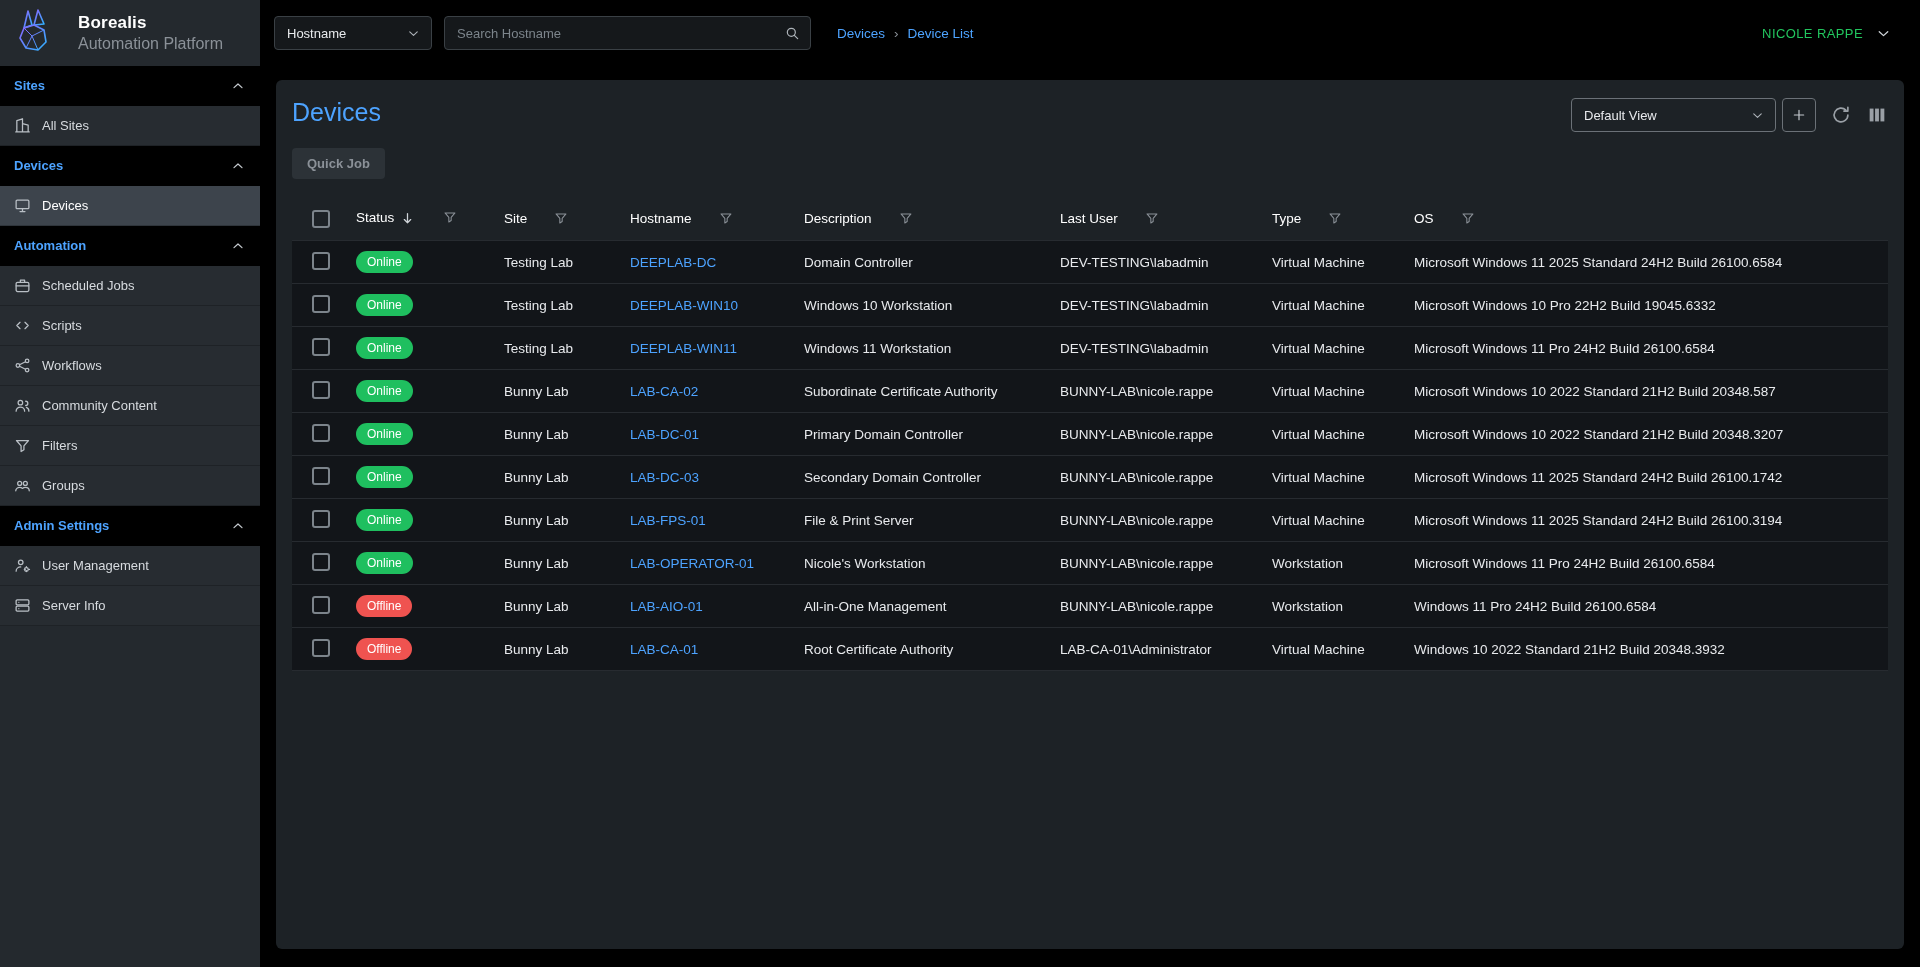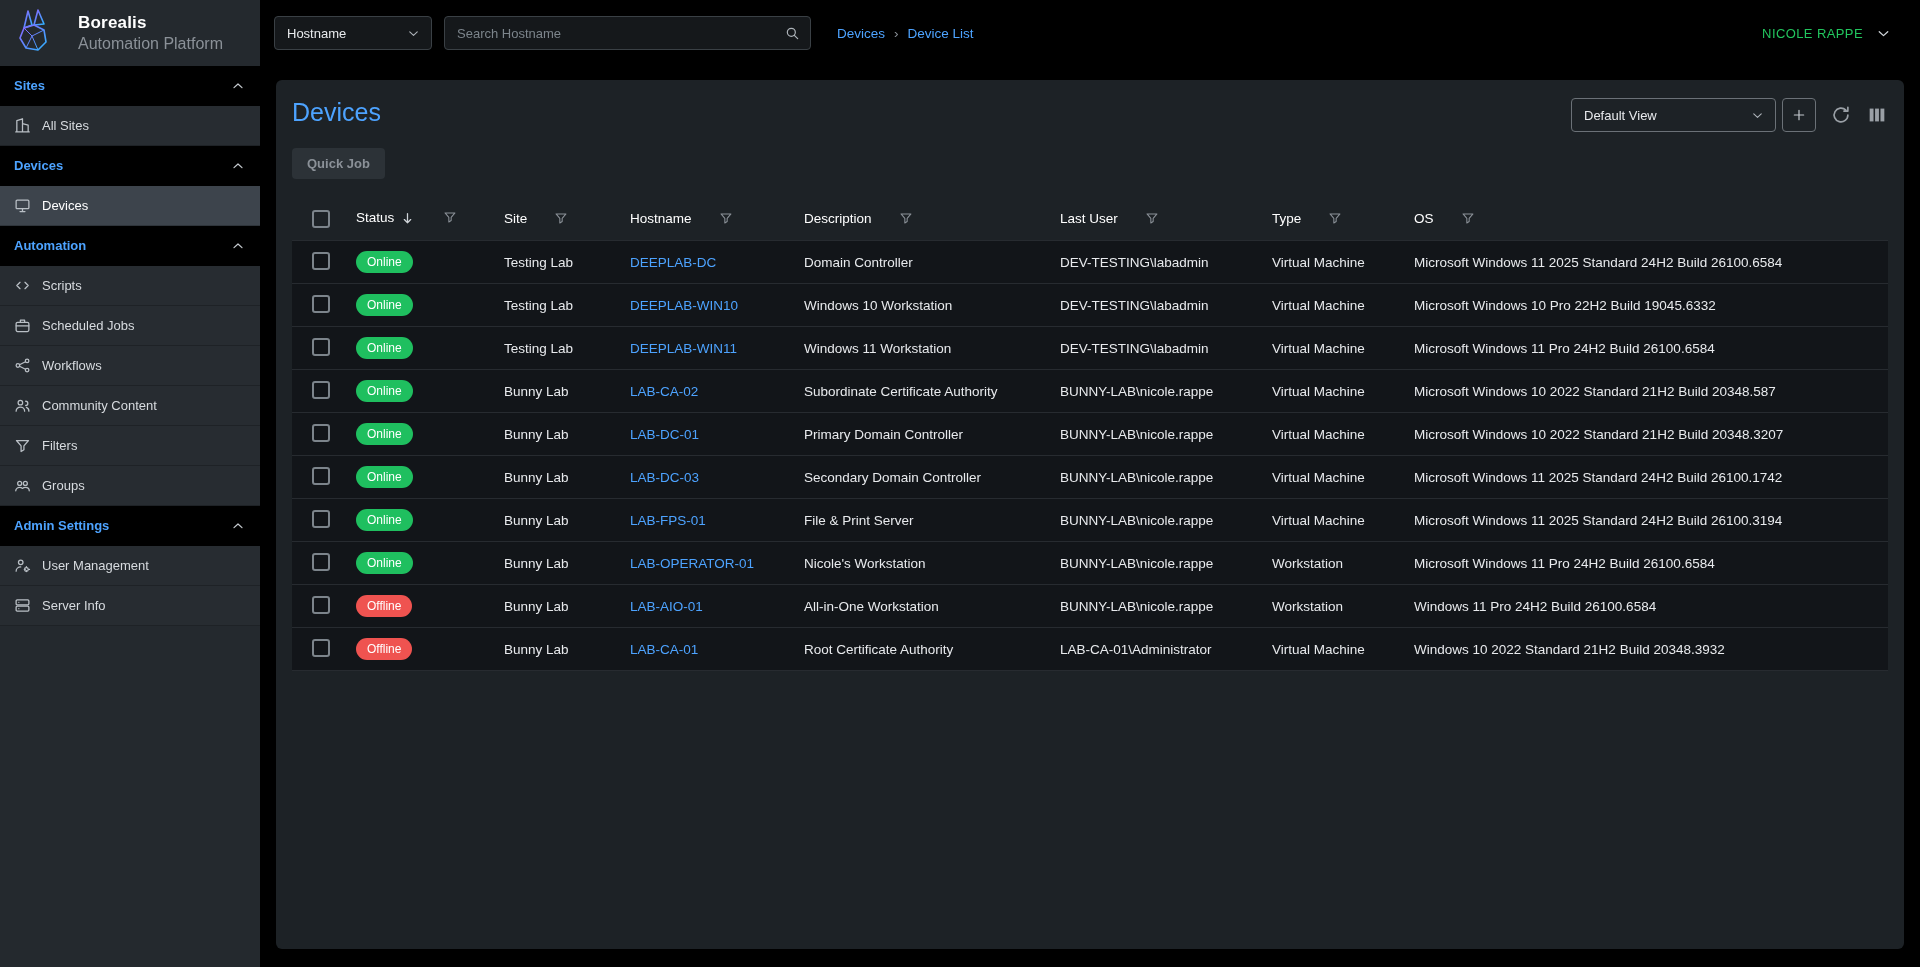--- a/index.html
+++ b/index.html
@@ -158,33 +158,33 @@
         <span class="sec-label">Automation</span>
         <span class="icon">
           <svg viewBox="0 0 24 24">
             <path d="M6 14.5l6-5.5 6 5.5"></path>
           </svg>
         </span>
       </div>
       <div class="nav-item">
         <span class="icon">
           <svg viewBox="0 0 24 24">
-            <path d="M8.5 7.5L4 12l4.5 4.5M15.5 7.5L20 12l-4.5 4.5"></path>
-          </svg>
-        </span>
-        <span class="nav-label">Scripts</span>
-      </div>
-      <div class="nav-item">
-        <span class="icon">
-          <svg viewBox="0 0 24 24">
             <rect x="3" y="7.5" width="18" height="13" rx="2"></rect>
             <path d="M9 7.5V4.5h6v3M3 12.5h18"></path>
           </svg>
         </span>
         <span class="nav-label">Scheduled Jobs</span>
+      </div>
+      <div class="nav-item">
+        <span class="icon">
+          <svg viewBox="0 0 24 24">
+            <path d="M8.5 7.5L4 12l4.5 4.5M15.5 7.5L20 12l-4.5 4.5"></path>
+          </svg>
+        </span>
+        <span class="nav-label">Scripts</span>
       </div>
       <div class="nav-item">
         <span class="icon">
           <svg viewBox="0 0 24 24">
             <circle cx="5.5" cy="12" r="2.5"></circle>
             <circle cx="18.5" cy="5.5" r="2.5"></circle>
             <circle cx="18.5" cy="18.5" r="2.5"></circle>
             <path d="M7.8 10.9l8.4-4.2M7.8 13.1l8.4 4.2"></path>
           </svg>
         </span>
@@ -516,21 +516,21 @@
               </div>
   </div>
 
   <div class="t-row">
     <div class="cell c-check">
       <span class="checkbox"></span>
     </div>
     <div class="cell"><span class="badge offline">Offline</span></div>
     <div class="cell"><span>Bunny Lab</span></div>
     <div class="cell"><a class="hostlink">LAB-AIO-01</a></div>
-    <div class="cell"><span>All-in-One Workstation</span></div>
+    <div class="cell"><span>All-in-One Management</span></div>
     <div class="cell"><span>BUNNY-LAB\nicole.rappe</span></div>
     <div class="cell"><span>Workstation</span></div>
     <div class="cell"><span>Windows 11 Pro 24H2 Build 26100.6584</span></div>
     <div class="cell c-kebab">
                 <span class="icon kebab"></span>
               </div>
   </div>
 
   <div class="t-row">
     <div class="cell c-check">

